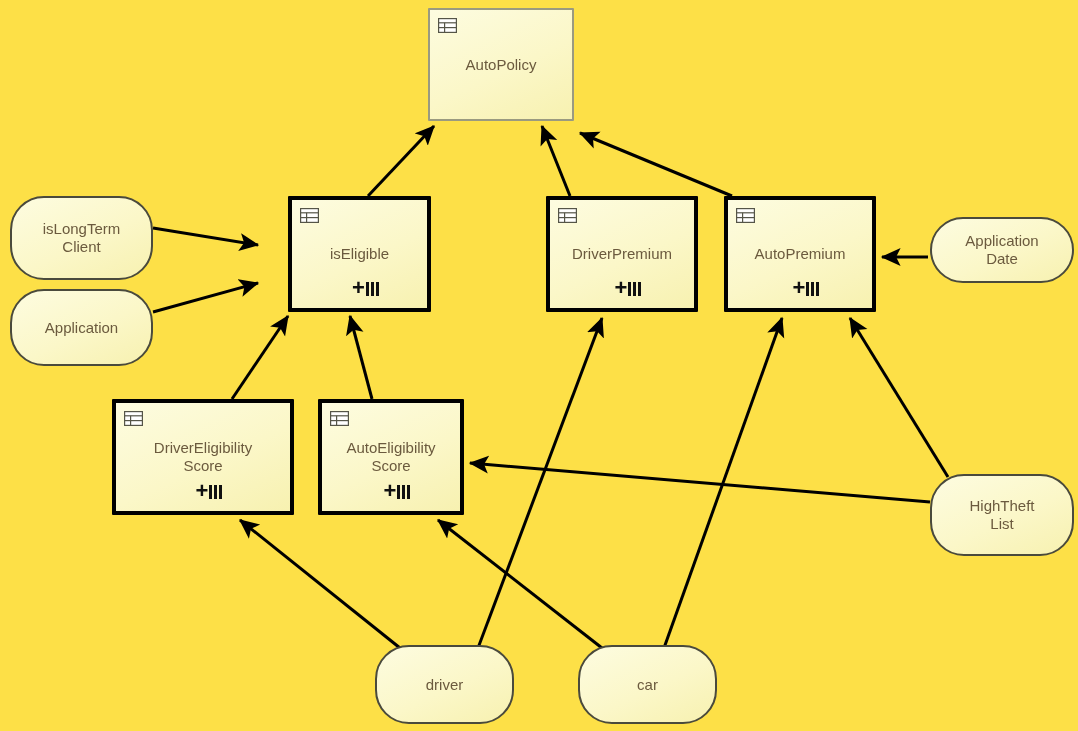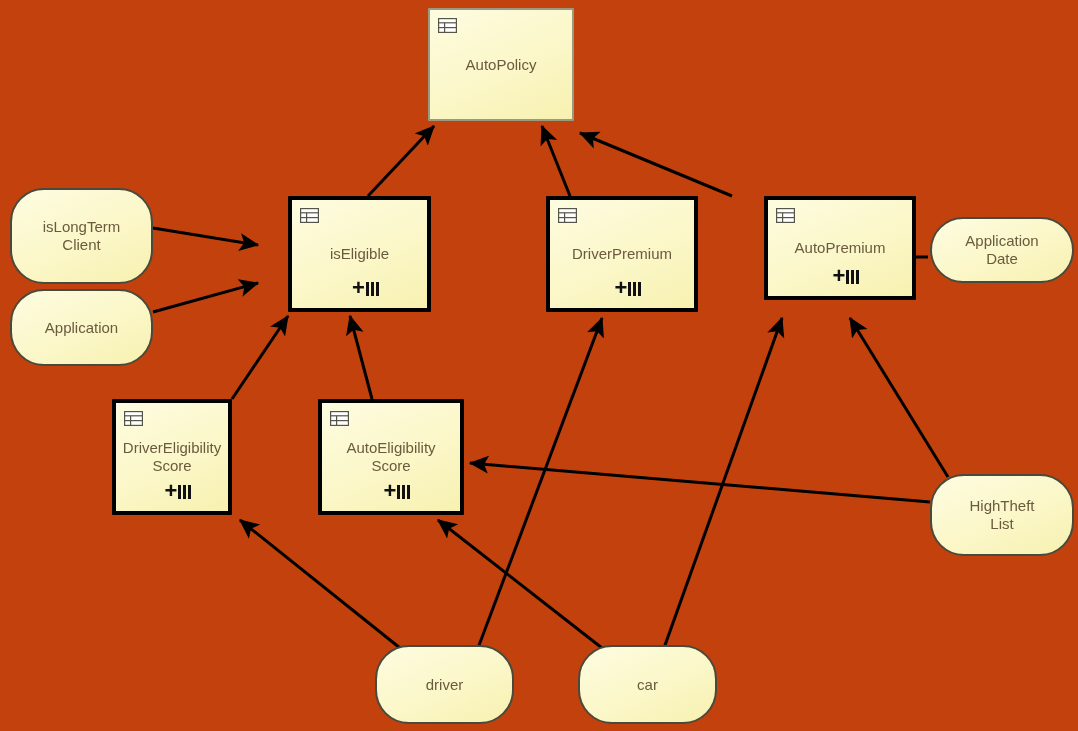--- a/index.html
+++ b/index.html
@@ -8,21 +8,21 @@
     padding: 0;
     background: #ffffff;
   }
   body {
     font-family: "Liberation Sans", sans-serif;
   }
   #canvas {
     position: relative;
     width: 1078px;
     height: 731px;
-    background: #c2410c;
+    background: #fde047;
     overflow: hidden;
   }
   #edges {
     position: absolute;
     left: 0;
     top: 0;
     width: 1078px;
     height: 731px;
     pointer-events: none;
   }
@@ -130,21 +130,21 @@
   <div id="nodes">
       <div class="node plain-box" style="left: 428px; top: 8px; width: 146px; height: 113px;">
         <span class="table-icon"><svg viewBox="0 0 19 15" width="19" height="15">
             <rect x="0.6" y="0.6" width="17.8" height="13.8" fill="#ffffff" stroke="#555548" stroke-width="1.2"></rect>
             <rect x="0.6" y="0.6" width="17.8" height="4.2" fill="#ffffff" stroke="#555548" stroke-width="1.2"></rect>
             <line x1="6.6" y1="4.8" x2="6.6" y2="14.4" stroke="#555548" stroke-width="1.2"></line>
             <line x1="0.6" y1="9.6" x2="18.4" y2="9.6" stroke="#555548" stroke-width="1.2"></line>
           </svg></span>
         <div class="node-label">AutoPolicy</div>
       </div>
-      <div class="node input" style="left: 10px; top: 188px; width: 143px; height: 96px;">
+      <div class="node input" style="left: 10px; top: 196px; width: 143px; height: 84px;">
         <div class="node-label">isLongTerm
 Client</div>
       </div>
       <div class="node input" style="left: 10px; top: 289px; width: 143px; height: 77px;">
         <div class="node-label">Application</div>
       </div>
       <div class="node decision" style="left: 262px; top: 196px; width: 143px; height: 116px; margin-left: 26px;">
         <span class="table-icon"><svg viewBox="0 0 19 15" width="19" height="15">
             <rect x="0.6" y="0.6" width="17.8" height="13.8" fill="#ffffff" stroke="#555548" stroke-width="1.2"></rect>
             <rect x="0.6" y="0.6" width="17.8" height="4.2" fill="#ffffff" stroke="#555548" stroke-width="1.2"></rect>
@@ -157,35 +157,35 @@
       <div class="node decision" style="left: 546px; top: 196px; width: 152px; height: 116px;">
         <span class="table-icon"><svg viewBox="0 0 19 15" width="19" height="15">
             <rect x="0.6" y="0.6" width="17.8" height="13.8" fill="#ffffff" stroke="#555548" stroke-width="1.2"></rect>
             <rect x="0.6" y="0.6" width="17.8" height="4.2" fill="#ffffff" stroke="#555548" stroke-width="1.2"></rect>
             <line x1="6.6" y1="4.8" x2="6.6" y2="14.4" stroke="#555548" stroke-width="1.2"></line>
             <line x1="0.6" y1="9.6" x2="18.4" y2="9.6" stroke="#555548" stroke-width="1.2"></line>
           </svg></span>
         <div class="node-label">DriverPremium</div>
         <div class="hit-marks"><span class="plus">+</span><span class="bars"><i></i><i></i><i></i></span></div>
       </div>
-      <div class="node decision" style="left: 724px; top: 196px; width: 152px; height: 104px; margin-left: 40px;">
+      <div class="node decision" style="left: 724px; top: 196px; width: 152px; height: 116px;">
         <span class="table-icon"><svg viewBox="0 0 19 15" width="19" height="15">
             <rect x="0.6" y="0.6" width="17.8" height="13.8" fill="#ffffff" stroke="#555548" stroke-width="1.2"></rect>
             <rect x="0.6" y="0.6" width="17.8" height="4.2" fill="#ffffff" stroke="#555548" stroke-width="1.2"></rect>
             <line x1="6.6" y1="4.8" x2="6.6" y2="14.4" stroke="#555548" stroke-width="1.2"></line>
             <line x1="0.6" y1="9.6" x2="18.4" y2="9.6" stroke="#555548" stroke-width="1.2"></line>
           </svg></span>
         <div class="node-label">AutoPremium</div>
         <div class="hit-marks"><span class="plus">+</span><span class="bars"><i></i><i></i><i></i></span></div>
       </div>
       <div class="node input" style="left: 930px; top: 217px; width: 144px; height: 66px;">
         <div class="node-label">Application
 Date</div>
       </div>
-      <div class="node decision" style="left: 112px; top: 399px; width: 120px; height: 116px;">
+      <div class="node decision" style="left: 112px; top: 399px; width: 182px; height: 116px;">
         <span class="table-icon"><svg viewBox="0 0 19 15" width="19" height="15">
             <rect x="0.6" y="0.6" width="17.8" height="13.8" fill="#ffffff" stroke="#555548" stroke-width="1.2"></rect>
             <rect x="0.6" y="0.6" width="17.8" height="4.2" fill="#ffffff" stroke="#555548" stroke-width="1.2"></rect>
             <line x1="6.6" y1="4.8" x2="6.6" y2="14.4" stroke="#555548" stroke-width="1.2"></line>
             <line x1="0.6" y1="9.6" x2="18.4" y2="9.6" stroke="#555548" stroke-width="1.2"></line>
           </svg></span>
         <div class="node-label">DriverEligibility
 Score</div>
         <div class="hit-marks"><span class="plus">+</span><span class="bars"><i></i><i></i><i></i></span></div>
       </div>

